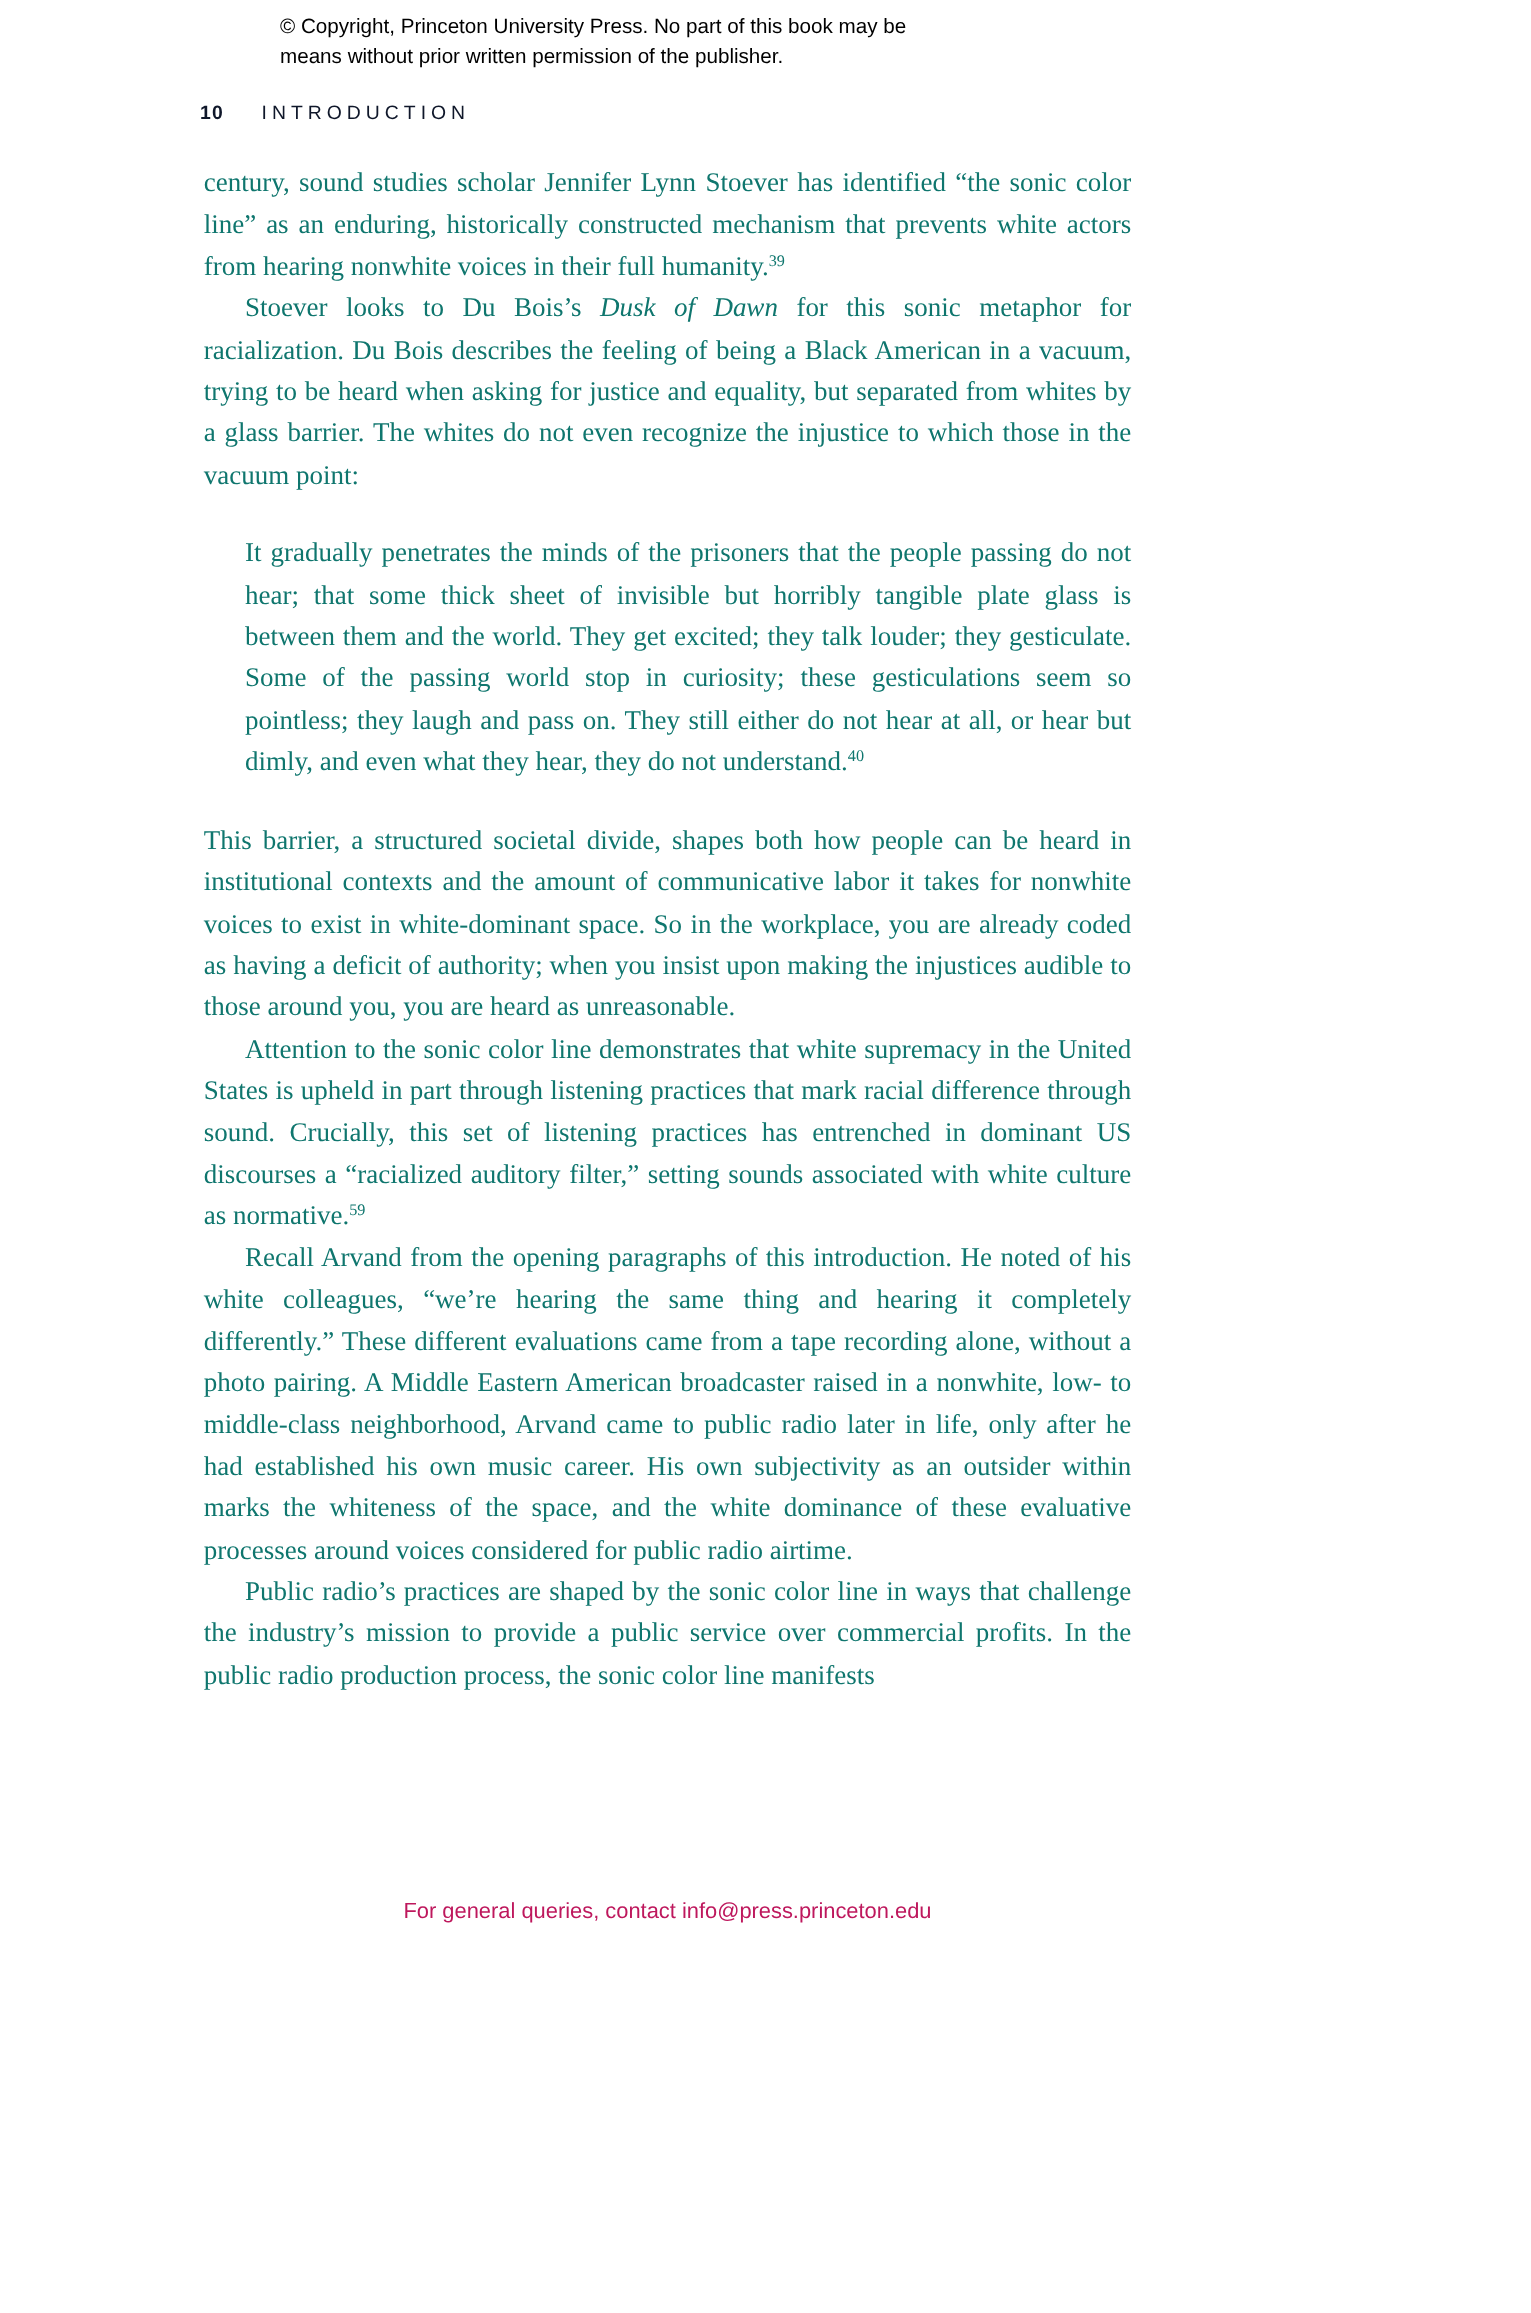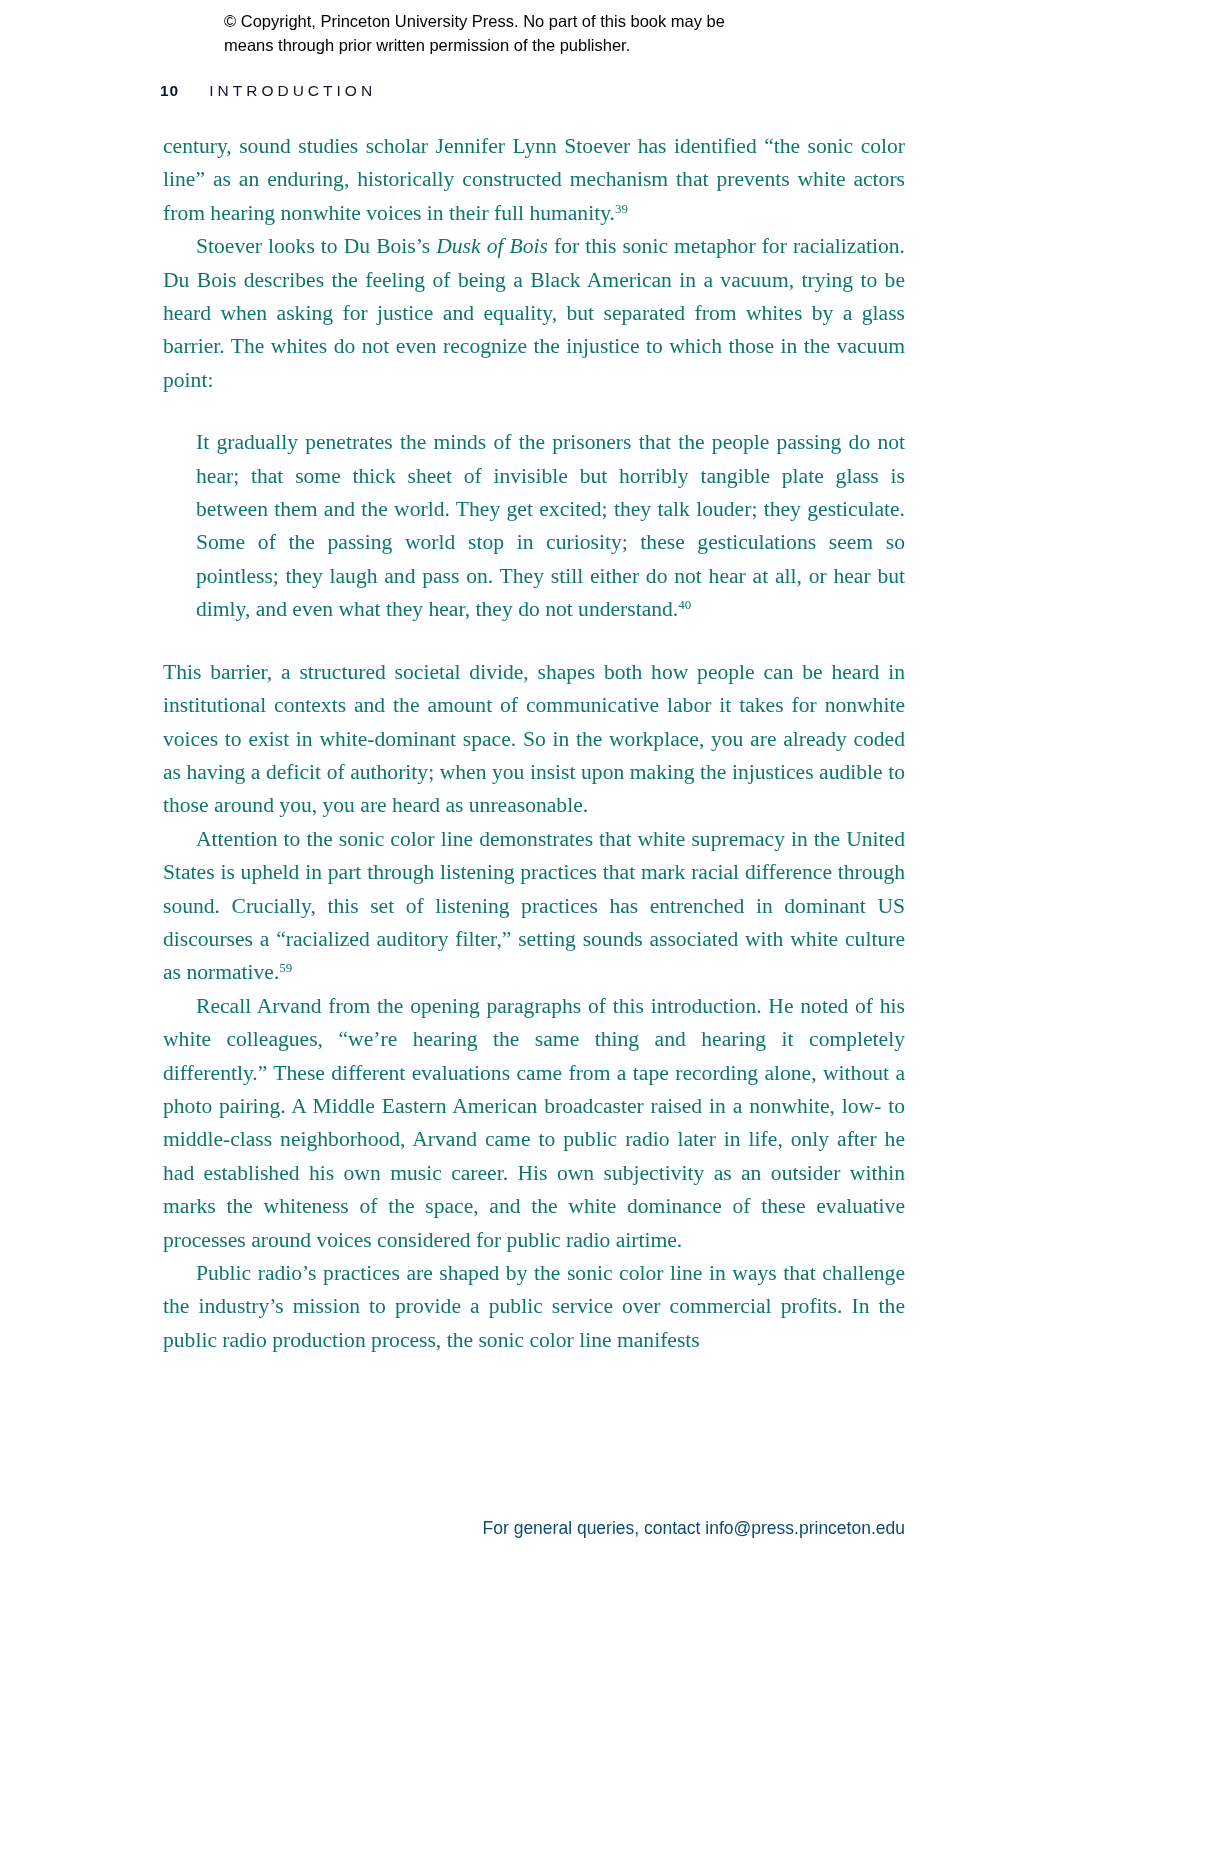--- a/index.html
+++ b/index.html
@@ -62,43 +62,43 @@
     line-height: 0;
     vertical-align: baseline;
     position: relative;
     top: -0.55em;
   }
   .page-footer {
     position: absolute;
     top: 1518px;
     left: 163px;
     width: 742px;
-    text-align: right;
+    text-align: center;
     font-family: "Liberation Sans", sans-serif;
     font-size: 17.5px;
-    color: #0c4a6e;
+    color: #be185d;
   }
 </style>
 </head>
 <body>
 
 <div class="copyright-notice">
   <div>© Copyright, Princeton University Press. No part of this book may be</div>
-  <div>means through prior written permission of the publisher.</div>
+  <div>means without prior written permission of the publisher.</div>
 </div>
 
 <div class="running-head">
   <span class="page-num">10</span><span class="section-title">INTRODUCTION</span>
 </div>
 
 <div class="body-text">
 
   <p class="noindent"><span>century, sound studies scholar Jennifer Lynn Stoever has identified “the sonic color line” as an enduring, historically constructed mechanism that prevents white actors from hearing nonwhite voices in their full humanity.</span><sup class="fn">39</sup></p>
 
-  <p><span>Stoever looks to Du Bois’s </span><em>Dusk of Bois</em><span> for this sonic metaphor for racialization. Du Bois describes the feeling of being a Black American in a vacuum, trying to be heard when asking for justice and equality, but separated from whites by a glass barrier. The whites do not even recognize the injustice to which those in the vacuum point:</span></p>
+  <p><span>Stoever looks to Du Bois’s </span><em>Dusk of Dawn</em><span> for this sonic metaphor for racialization. Du Bois describes the feeling of being a Black American in a vacuum, trying to be heard when asking for justice and equality, but separated from whites by a glass barrier. The whites do not even recognize the injustice to which those in the vacuum point:</span></p>
 
   <blockquote><span>It gradually penetrates the minds of the prisoners that the people passing do not hear; that some thick sheet of invisible but horribly tangible plate glass is between them and the world. They get excited; they talk louder; they gesticulate. Some of the passing world stop in curiosity; these gesticulations seem so pointless; they laugh and pass on. They still either do not hear at all, or hear but dimly, and even what they hear, they do not understand.</span><sup class="fn">40</sup></blockquote>
 
   <p class="noindent"><span>This barrier, a structured societal divide, shapes both how people can be heard in institutional contexts and the amount of communicative labor it takes for nonwhite voices to exist in white-dominant space. So in the workplace, you are already coded as having a deficit of authority; when you insist upon making the injustices audible to those around you, you are heard as unreasonable.</span></p>
 
   <p><span>Attention to the sonic color line demonstrates that white supremacy in the United States is upheld in part through listening practices that mark racial difference through sound. Crucially, this set of listening practices has entrenched in dominant US discourses a “racialized auditory filter,” setting sounds associated with white culture as normative.</span><sup class="fn">59</sup></p>
 
   <p><span>Recall Arvand from the opening paragraphs of this introduction. He noted of his white colleagues, “we’re hearing the same thing and hearing it completely differently.” These different evaluations came from a tape recording alone, without a photo pairing. A Middle Eastern American broadcaster raised in a nonwhite, low- to middle-class neighborhood, Arvand came to public radio later in life, only after he had established his own music career. His own subjectivity as an outsider within marks the whiteness of the space, and the white dominance of these evaluative processes around voices considered for public radio airtime.</span></p>
 
   <p><span>Public radio’s practices are shaped by the sonic color line in ways that challenge the industry’s mission to provide a public service over commercial profits. In the public radio production process, the sonic color line manifests</span></p>

